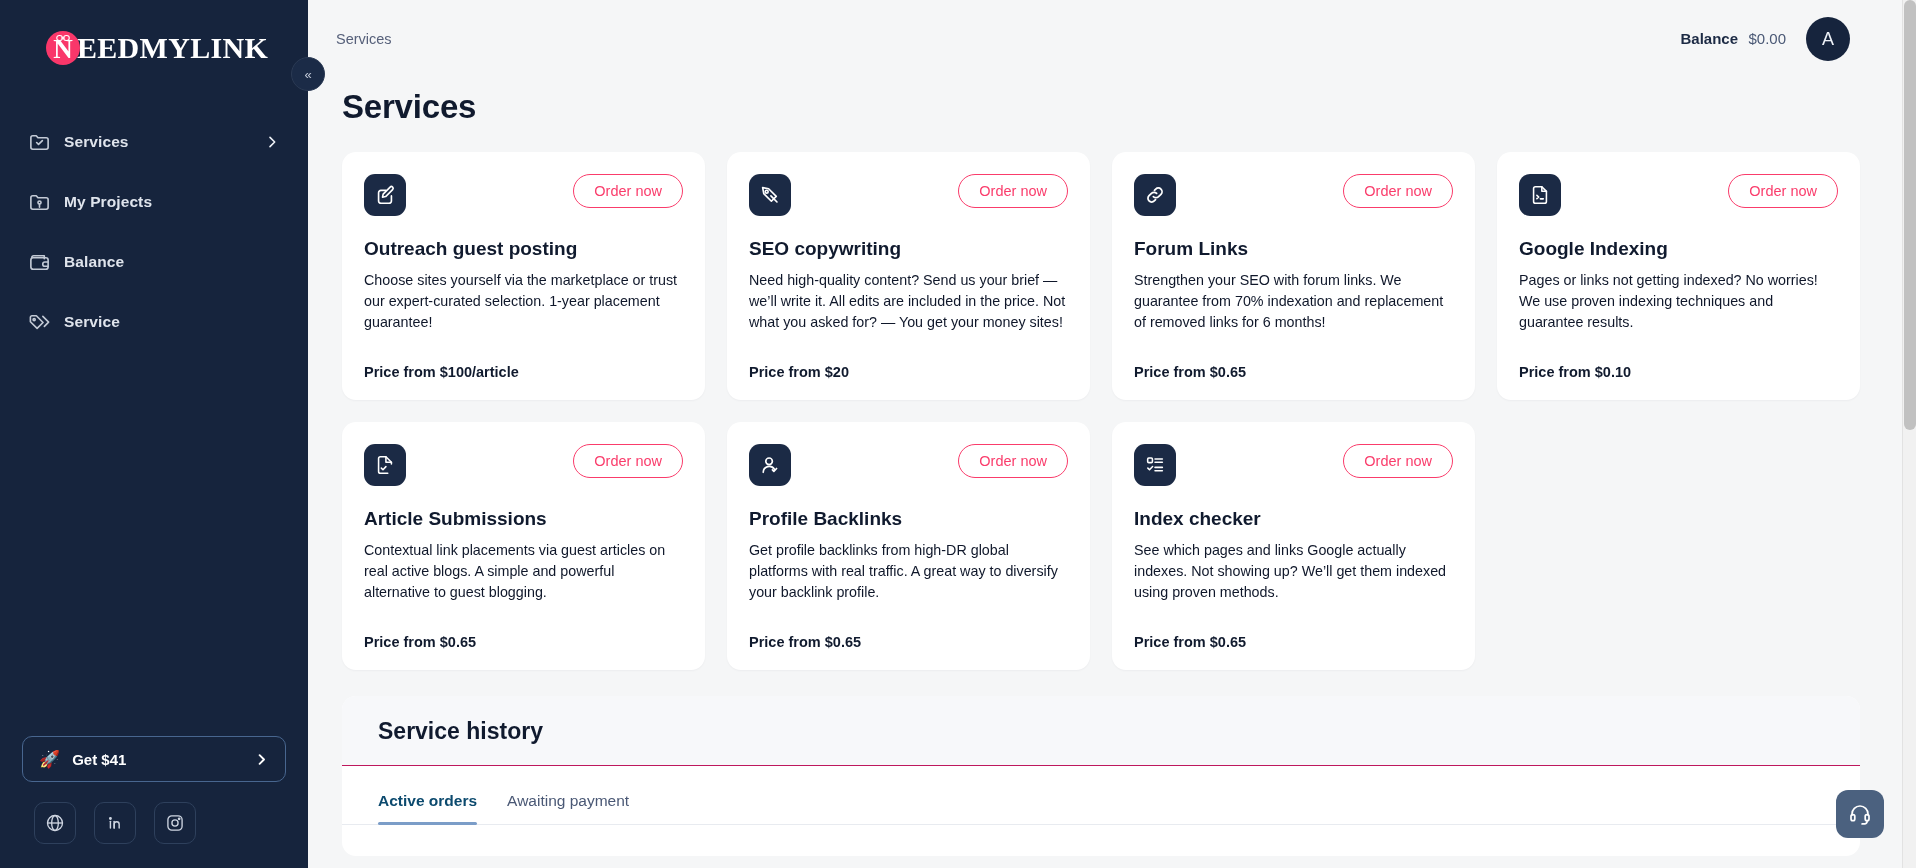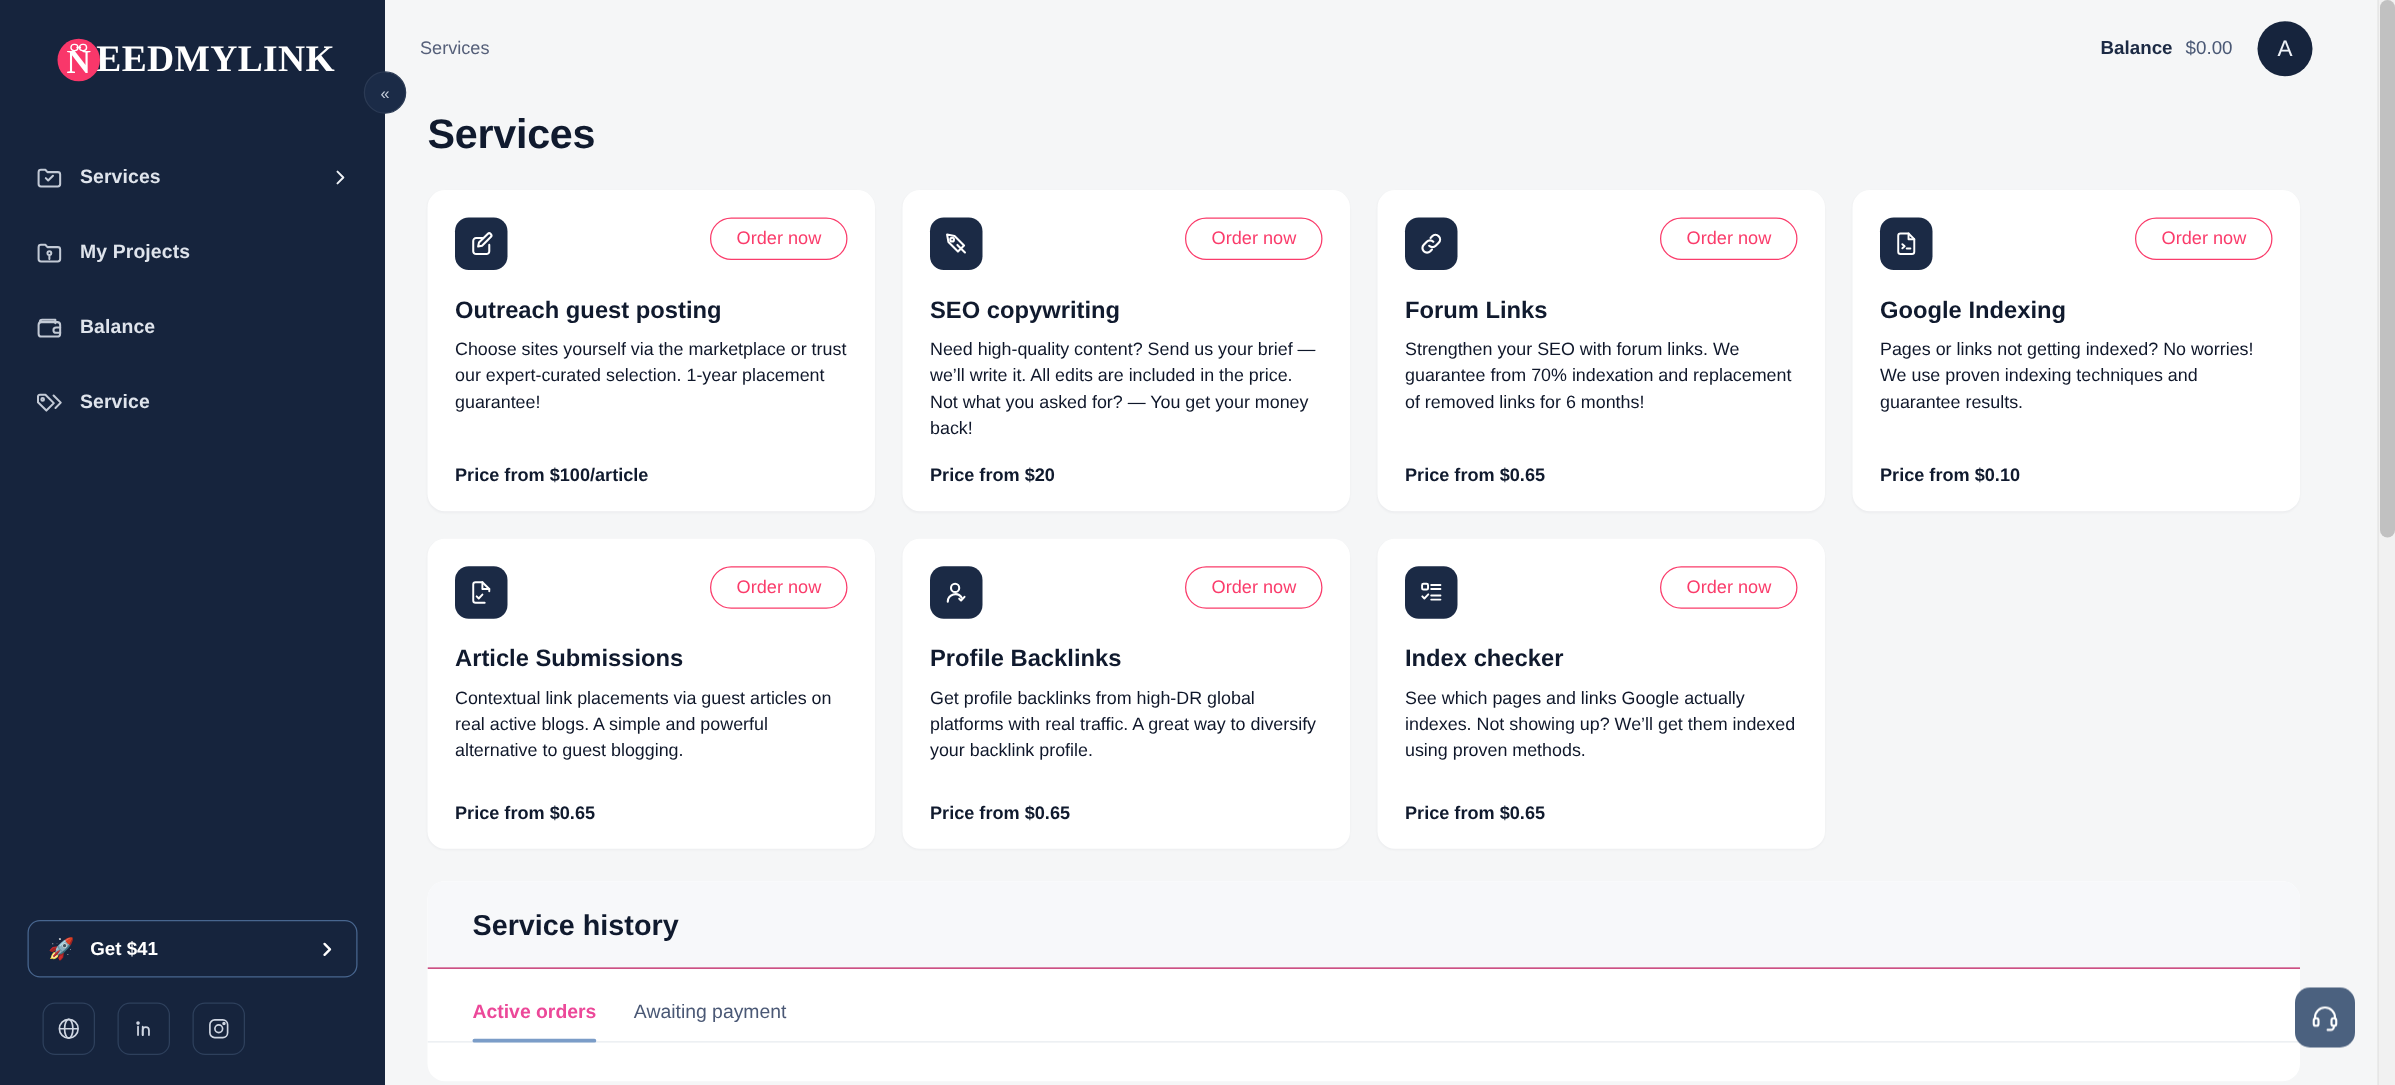--- a/index.html
+++ b/index.html
@@ -96,21 +96,21 @@
     background: #16243d; color: #eef2f8;
     display: flex; align-items: center; justify-content: center;
     font-size: 18px; font-weight: 400; cursor: pointer;
   }
 
   .page-title {
     font-size: 33px; font-weight: 700; color: #101a2e;
     padding: 10px 0 0 34px; letter-spacing: -.2px;
   }
 
-  .content { padding: 26px 76px 0 34px; }
+  .content { padding: 26px 56px 0 34px; }
 
   .cards-grid {
     display: grid; grid-template-columns: repeat(4, 1fr);
     gap: 22px;
   }
   .card {
     background: #ffffff; border-radius: 14px;
     padding: 22px 22px 20px 22px;
     min-height: 248px;
     display: flex; flex-direction: column;
@@ -142,21 +142,21 @@
   .history-head {
     background: #f7f8fa; padding: 22px 36px 20px 36px;
     border-bottom: 1px solid #be185d;
   }
   .history-title { font-size: 23px; font-weight: 700; color: #101a2e; }
   .tabs { display: flex; gap: 30px; padding: 26px 36px 0 36px; border-bottom: 1px solid #e8ebf0; }
   .tab {
     font-size: 15.5px; color: #4a5875; padding-bottom: 14px;
     cursor: pointer; position: relative; font-weight: 400;
   }
-  .tab.active { color: #ec4899; font-weight: 700; }
+  .tab.active { color: #0c4a6e; font-weight: 700; }
   .tab.active::after {
     content: ""; position: absolute; left: 0; right: 0; bottom: -1px;
     height: 3px; background: #7b9dc8; border-radius: 2px;
   }
 
   .support-btn {
     position: fixed; right: 32px; bottom: 30px;
     width: 48px; height: 48px; border-radius: 12px;
     background: #4b617f; color: #ffffff;
     display: flex; align-items: center; justify-content: center;
@@ -327,21 +327,21 @@
             <div class="card-icon">
               <svg width="22" height="22" viewBox="0 0 24 24" fill="none" stroke="currentColor" stroke-width="1.8" stroke-linecap="round" stroke-linejoin="round">
                 <path d="M4 4l6.5 1.2 8.3 8.3-5.3 5.3-8.3-8.3z"></path>
                 <circle cx="8.4" cy="8.4" r="1.6"></circle>
                 <line x1="13" y1="13" x2="19.6" y2="19.6"></line>
               </svg>
             </div>
             <button class="order-btn">Order now</button>
           </div>
           <h3 class="card-title">SEO copywriting</h3>
-          <p class="card-desc">Need high-quality content? Send us your brief — we’ll write it. All edits are included in the price. Not what you asked for? — You get your money back!</p>
+          <p class="card-desc">Need high-quality content? Send us your brief — we’ll write it. All edits are included in the price. Not what you asked for? — You get your money sites!</p>
           <div class="card-price">Price from $20</div>
         </article>
 
         <article class="card">
           <div class="card-head">
             <div class="card-icon">
               <svg width="22" height="22" viewBox="0 0 24 24" fill="none" stroke="currentColor" stroke-width="1.9" stroke-linecap="round" stroke-linejoin="round">
                 <path d="M10.2 13.8a4 4 0 0 0 5.7 0l2.6-2.6a4 4 0 1 0-5.7-5.7l-1.4 1.4"></path>
                 <path d="M13.8 10.2a4 4 0 0 0-5.7 0l-2.6 2.6a4 4 0 1 0 5.7 5.7l1.4-1.4"></path>
               </svg>

